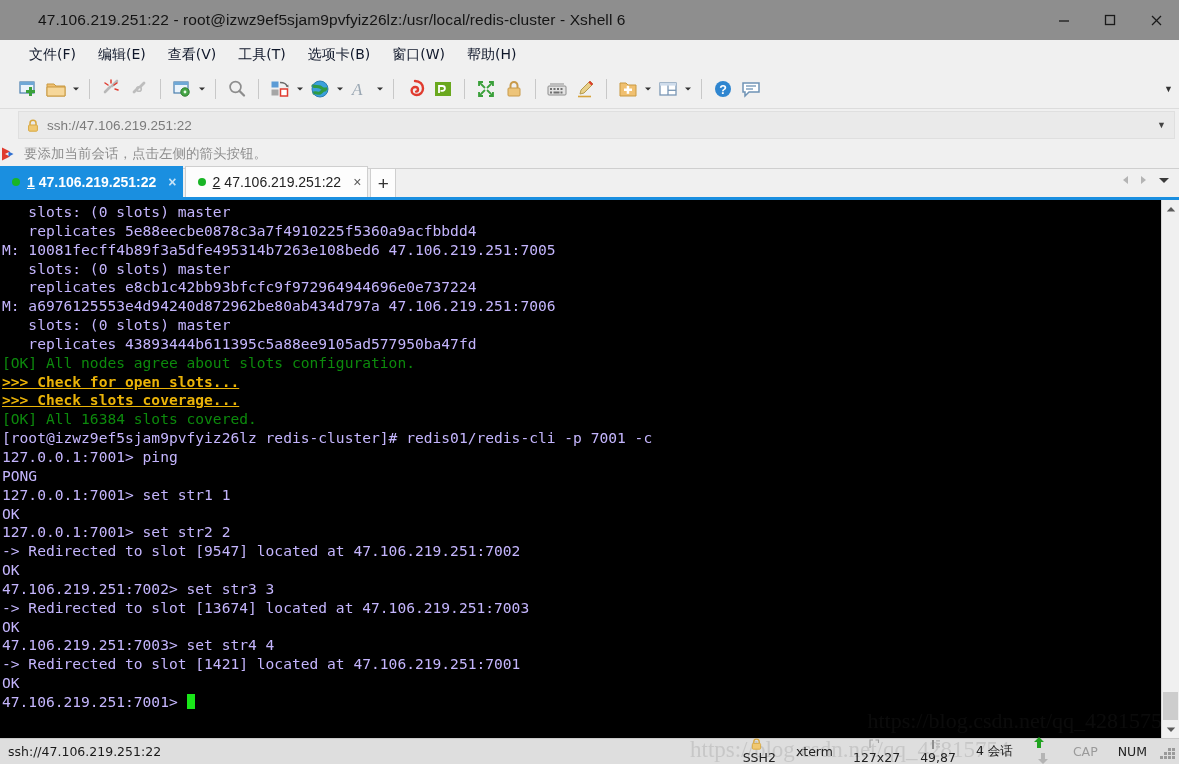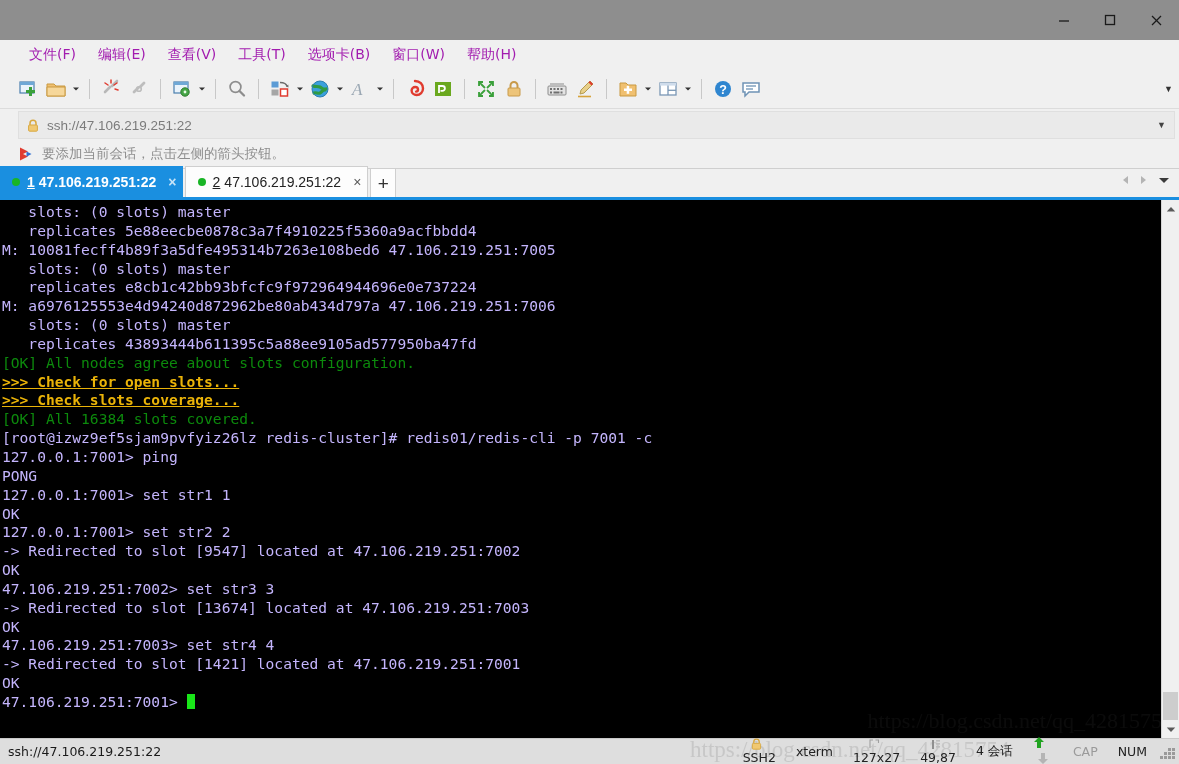--- a/index.html
+++ b/index.html
@@ -40,21 +40,21 @@
 
   
   .menubar {
     height: 29px; flex: 0 0 29px;
     background: #f0f0f0;
     display: flex; align-items: center;
     padding-left: 18px;
     border-bottom: none;
   }
   .menu-item {
-    font-size: 14px; color: #a21caf;
+    font-size: 14px; color: #0f172a;
     padding: 4px 11px; white-space: nowrap;
     font-family: "DejaVu Sans", sans-serif;
   }
 
   
   .toolbar {
     height: 40px; flex: 0 0 40px;
     background: #f0f0f0;
     display: flex; align-items: center;
     padding-left: 14px;
@@ -84,21 +84,20 @@
   .addressbar .drop {
     position: absolute; right: 4px; top: 0; height: 26px;
     display: flex; align-items: center; color: #444; font-size: 9px; padding: 0 4px;
   }
 
   
   .hintbar {
     height: 30px; flex: 0 0 30px;
     background: #f0f0f0;
     display: flex; align-items: center;
-    padding-left: 18px;
     border-bottom: 1px solid #cfcfcf;
   }
   .hintbar .flagicon { margin-right: 7px; display: flex; align-items: center; }
   .hintbar .hint-text { font-size: 13.5px; color: #8d8d8d; font-family: "DejaVu Sans", sans-serif; }
 
   
   .tabbar {
     height: 31px; flex: 0 0 31px;
     background: #f0f0f0;
     display: flex; align-items: flex-end;
@@ -193,20 +192,21 @@
     font-family: "Liberation Serif", serif;
     font-size: 23px; color: rgba(120,120,120,.22);
     pointer-events: none; white-space: nowrap;
   }
 </style>
 </head>
 <body>
 
 <div class="titlebar">
   <span class="app-icon"><span class="swirl"></span></span>
+  <span class="title-text">47.106.219.251:22 - root@izwz9ef5sjam9pvfyiz26lz:/usr/local/redis-cluster - Xshell 6</span>
   <span class="spacer"></span>
   <span class="win-btn">
     <svg width="14" height="14" viewBox="0 0 14 14">
         <line x1="2" y1="8" x2="12" y2="8" stroke="#1a1a1a" stroke-width="1.3"></line>
       </svg>
   </span>
   <span class="win-btn">
     <svg width="14" height="14" viewBox="0 0 14 14">
         <rect x="2.5" y="2.5" width="9" height="9" fill="none" stroke="#1a1a1a" stroke-width="1.3"></rect>
       </svg>

